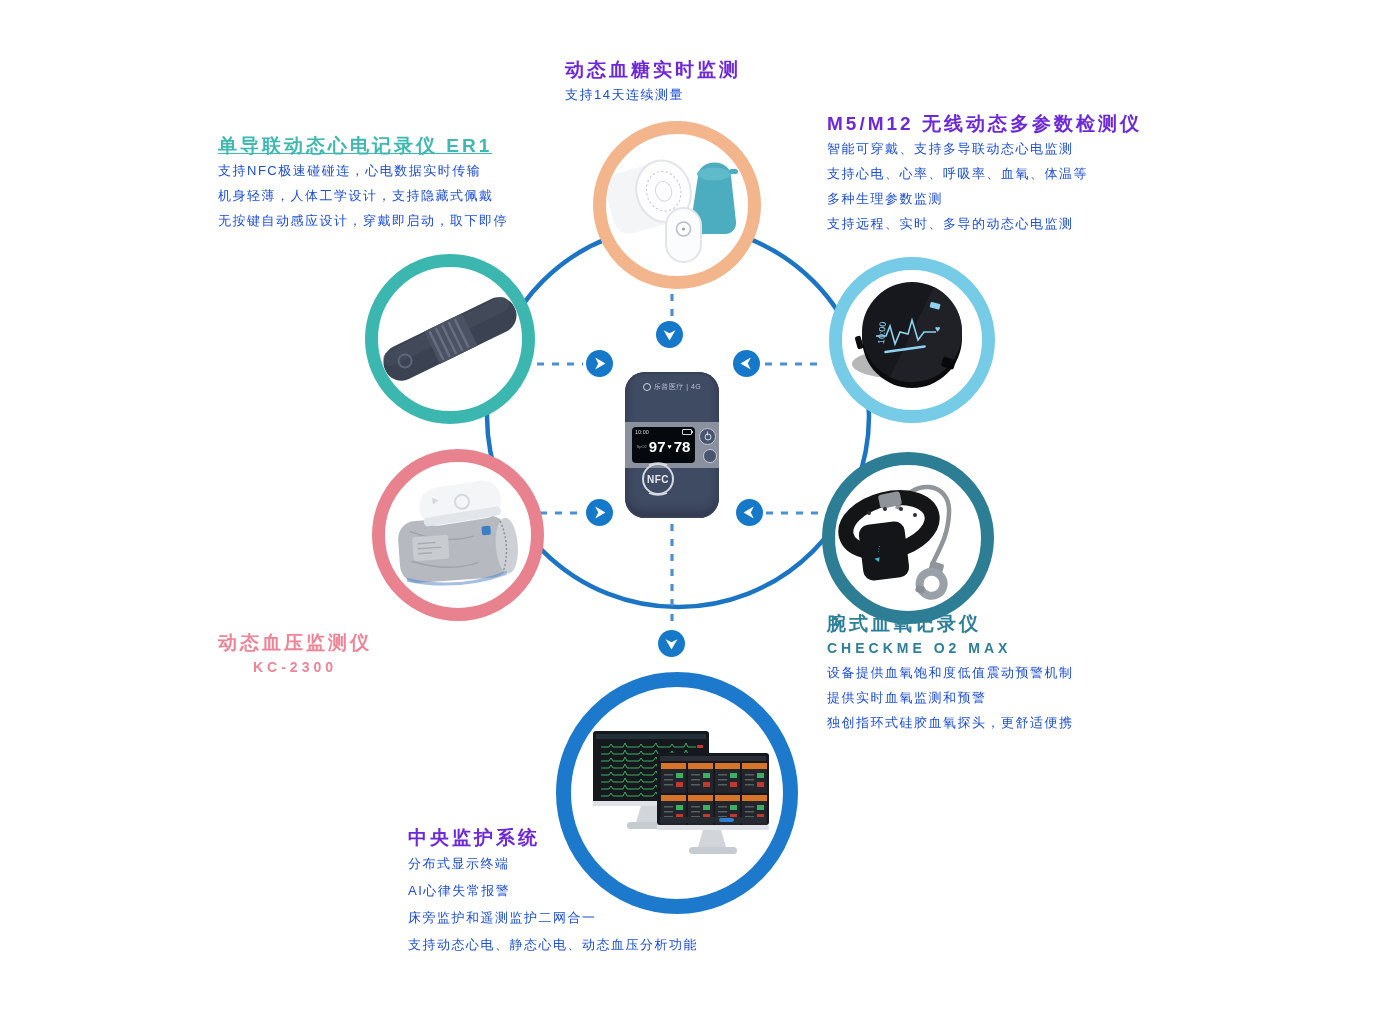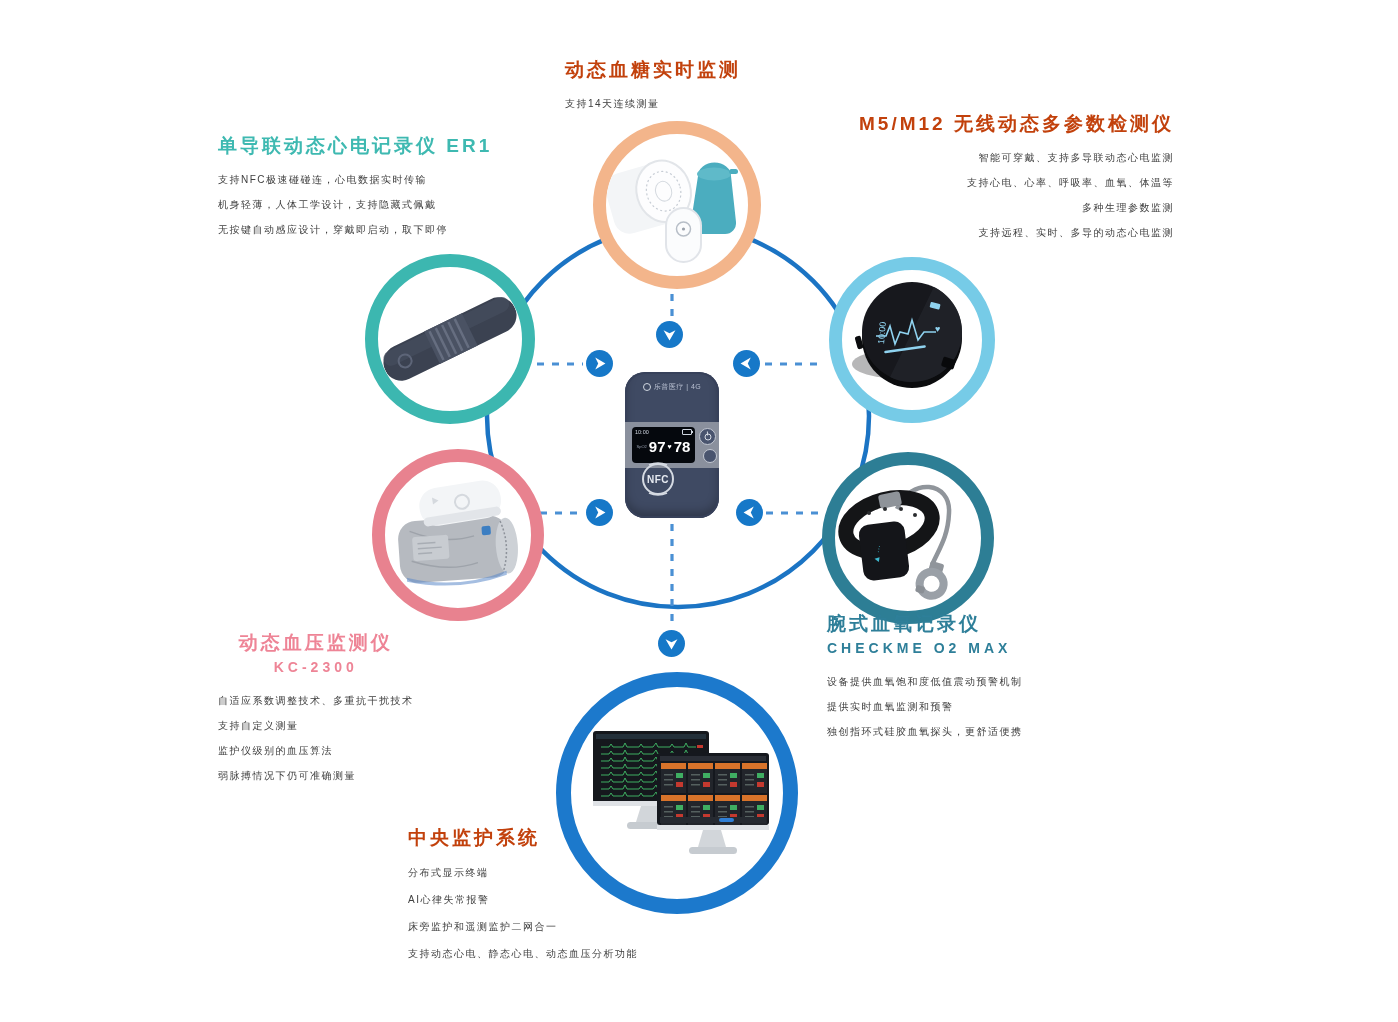--- a/index.html
+++ b/index.html
@@ -44,26 +44,26 @@
   .hub-btn1{left:74px;top:6px;width:17px;height:17px;}
   .hub-btn2{left:78px;top:27px;width:14px;height:14px;}
   .pw{position:absolute;left:50%;top:50%;transform:translate(-50%,-50%);width:7px;height:7px;
        border:1.2px solid #d6dbe4;border-radius:50%;box-sizing:border-box;}
   .pw::after{content:"";position:absolute;left:50%;top:-3px;width:1.2px;height:4px;background:#d6dbe4;transform:translateX(-50%);}
   .hub-nfc{position:absolute;left:14px;top:88px;width:38px;height:38px;font-weight:bold;}
   
   .tblock{position:absolute;}
   .t-title{font-size:19px;font-weight:bold;letter-spacing:3px;line-height:24px;white-space:nowrap;}
   .t-model{font-size:14px;font-weight:bold;letter-spacing:4px;line-height:24px;white-space:nowrap;}
-  .t-lines{margin-top:9px;font-size:10px;color:#404040;letter-spacing:1.5px;}
+  .t-lines{font-size:13px;color:#1d4ed8;letter-spacing:1.5px;}
   .t-lines div{line-height:25px;white-space:nowrap;}
-  .c-blue{color:#c2410c;} .c-teal{color:#3EB9B1;} .c-pink{color:#EE8496;text-align:center;} .c-dteal{color:#2E7F99;}
+  .c-blue{color:#6d28d9;} .c-teal{color:#3EB9B1;text-decoration:underline;} .c-pink{color:#EE8496;text-align:center;} .c-dteal{color:#2E7F99;}
   .blk-glucose{left:565px;top:58px;}
   .blk-er1{left:218px;top:134px;}
-  .blk-m5{left:859px;top:112px;text-align:right;}
+  .blk-m5{left:827px;top:112px;}
   .blk-bp{left:218px;top:631px;}
   .blk-o2{left:827px;top:612px;}
   .blk-central{left:408px;top:826px;}
   .blk-central .t-lines div{line-height:27px;}
 </style>
 </head>
 <body>
 
 <div class="canvas">
 
@@ -308,26 +308,20 @@
       <div>智能可穿戴、支持多导联动态心电监测</div>
       <div>支持心电、心率、呼吸率、血氧、体温等</div>
       <div>多种生理参数监测</div>
       <div>支持远程、实时、多导的动态心电监测</div>
     </div>
   </div>
 
   <div class="tblock blk-bp">
     <div class="t-title c-pink">动态血压监测仪</div>
     <div class="t-model c-pink">KC-2300</div>
-    <div class="t-lines">
-      <div>自适应系数调整技术、多重抗干扰技术</div>
-      <div>支持自定义测量</div>
-      <div>监护仪级别的血压算法</div>
-      <div>弱脉搏情况下仍可准确测量</div>
-    </div>
   </div>
 
   <div class="tblock blk-o2">
     <div class="t-title c-dteal">腕式血氧记录仪</div>
     <div class="t-model c-dteal">CHECKME O2 MAX</div>
     <div class="t-lines">
       <div>设备提供血氧饱和度低值震动预警机制</div>
       <div>提供实时血氧监测和预警</div>
       <div>独创指环式硅胶血氧探头，更舒适便携</div>
     </div>

